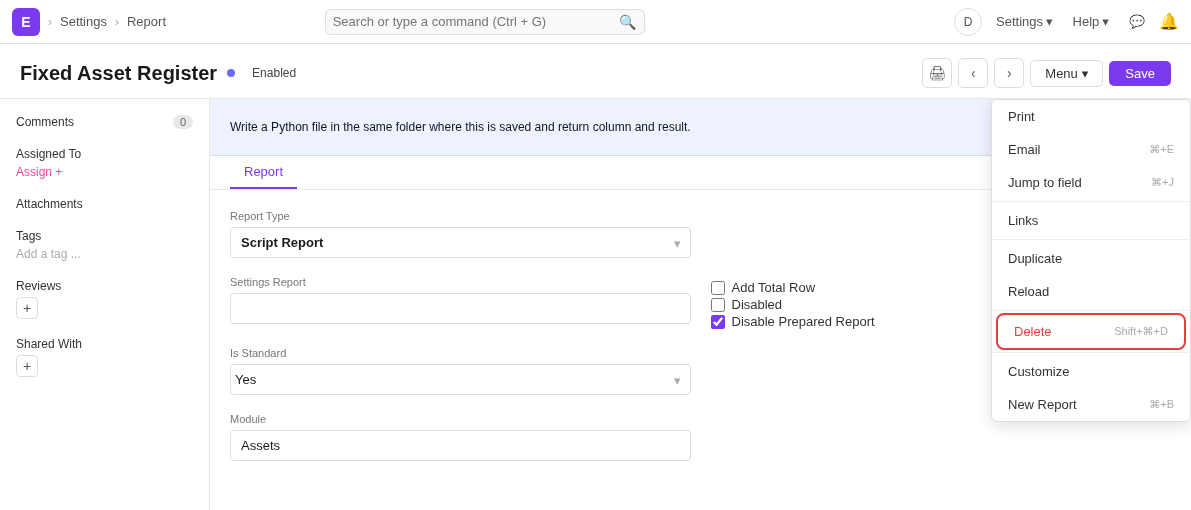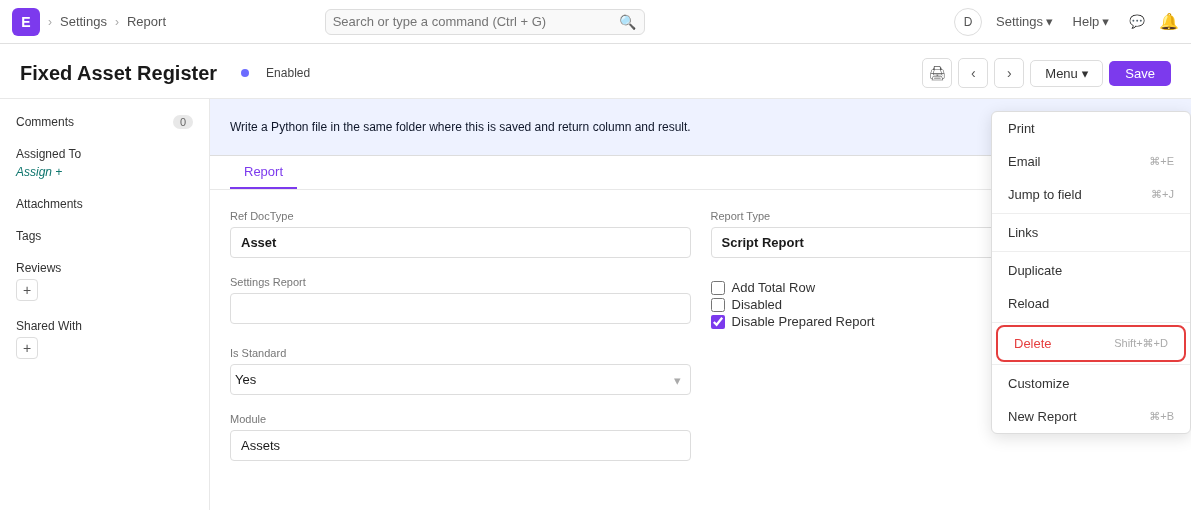--- a/index.html
+++ b/index.html
@@ -39,21 +39,21 @@
       font-size: 13px; color: #555; cursor: pointer; padding: 4px 6px;
       display: flex; align-items: center; gap: 3px;
     }
     .bell-icon { font-size: 16px; color: #f59e0b; cursor: pointer; }
 
     
     .page-header {
       display: flex; align-items: center; padding: 14px 20px 10px;
       border-bottom: 1px solid #e8e8e8;
     }
-    .page-title { font-size: 20px; font-weight: 600; color: #1a1a1a; margin-right: 24px; text-align: center; }
+    .page-title { font-size: 20px; font-weight: 600; color: #1a1a1a; margin-right: 10px; text-align: center; }
     .status-badge {
       display: flex; align-items: center; gap: 17px;
       font-size: 12px; color: #444;
     }
     .status-dot { width: 8px; height: 8px; border-radius: 50%; background: #6c6cff; }
     .header-actions { margin-left: auto; display: flex; align-items: center; gap: 6px; }
     .icon-btn {
       width: 30px; height: 30px; border: 1px solid #ddd; border-radius: 5px;
       display: flex; align-items: center; justify-content: center;
       cursor: pointer; color: #555; font-size: 14px; background: #fff;
@@ -77,21 +77,21 @@
       width: 210px; border-right: 1px solid #e8e8e8;
       padding: 16px 16px; flex-shrink: 0; overflow-y: auto;
     }
     .sidebar-section { margin-bottom: 18px; }
     .sidebar-label { font-size: 12px; color: #333; font-weight: 500; margin-bottom: 4px; }
     .sidebar-count {
       float: right; background: #e8e8e8; border-radius: 10px;
       padding: 1px 7px; font-size: 11px; color: #666;
     }
     .sidebar-action {
-      font-size: 12px; color: #0f766e; cursor: pointer; display: flex; align-items: center; gap: 3px; font-style: italic;
+      font-size: 12px; color: #ec4899; cursor: pointer; display: flex; align-items: center; gap: 3px;
     }
     .sidebar-muted { font-size: 12px; color: #aaa; }
 
     
     .content { flex: 1; overflow-y: auto; padding: 0; position: relative; }
     .info-banner {
       background: #eef2ff; padding: 21px 20px;
       font-size: 12px; color: #0f172a; border-bottom: 1px solid #ddd;
     }
     .form-area { padding: 20px 20px; }
@@ -115,21 +115,21 @@
     .select-wrapper::after {
       content: '▾'; position: absolute; right: 10px; top: 50%;
       transform: translateY(-50%); color: #aaa; pointer-events: none;
     }
     .checkboxes-group { display: flex; flex-direction: column; gap: 2px; padding-top: 4px; }
     .checkbox-item { display: flex; align-items: center; gap: 7px; font-size: 13px; color: #333; }
     .checkbox-item input[type=checkbox] { width: 14px; height: 14px; accent-color: #7c3aed; cursor: pointer; }
 
     
     .dropdown-menu {
-      position: absolute; top: 12px; right: 0;
+      position: absolute; top: 0; right: 0;
       width: 200px; background: #fff;
       border: 1px solid #ddd; border-radius: 6px;
       box-shadow: 0 4px 16px rgba(0,0,0,0.12);
       z-index: 100; overflow: hidden;
     }
     .menu-item {
       display: flex; align-items: center; justify-content: space-between;
       padding: 9px 16px; cursor: pointer; font-size: 13px; color: #333;
     }
     .menu-item.delete-item {
@@ -212,20 +212,21 @@
     </div>
     <div class="sidebar-section">
       <div class="sidebar-label">Assigned To</div>
       <div class="sidebar-action">Assign +</div>
     </div>
     <div class="sidebar-section">
       <div class="sidebar-label">Attachments</div>
     </div>
     <div class="sidebar-section">
       <div class="sidebar-label">Tags</div>
+      <div class="sidebar-muted">Add a tag ...</div>
     </div>
     <div class="sidebar-section">
       <div class="sidebar-label">Reviews</div>
       <div style="display:flex;align-items:center;justify-content:center;width:22px;height:22px;border:1px solid #ddd;border-radius:4px;cursor:pointer;font-size:14px;color:#555;">+</div>
     </div>
     <div class="sidebar-section">
       <div class="sidebar-label">Shared With</div>
       <div style="display:flex;align-items:center;justify-content:center;width:22px;height:22px;border:1px solid #ddd;border-radius:4px;cursor:pointer;font-size:14px;color:#555;">+</div>
     </div>
   </div>
@@ -234,24 +235,20 @@
 
     <div class="info-banner">Write a Python file in the same folder where this is saved and return column and result.</div>
 
     <div class="tab-row">
       <div class="tab active">Report</div>
     </div>
 
     <div class="form-area">
 
       <div class="form-row">
-        <div class="form-group half">
-          <label class="form-label">Ref DocType</label>
-          <input class="form-input bold-val" type="text" value="Asset" style="">
-        </div>
         <div class="form-group half">
           <label class="form-label">Report Type</label>
           <div class="select-wrapper">
             <input class="form-input bold-val" style="width: 100%;" type="text" value="Script Report">
           </div>
         </div>
       </div>
 
       <div class="form-row">
         <div class="form-group half">

